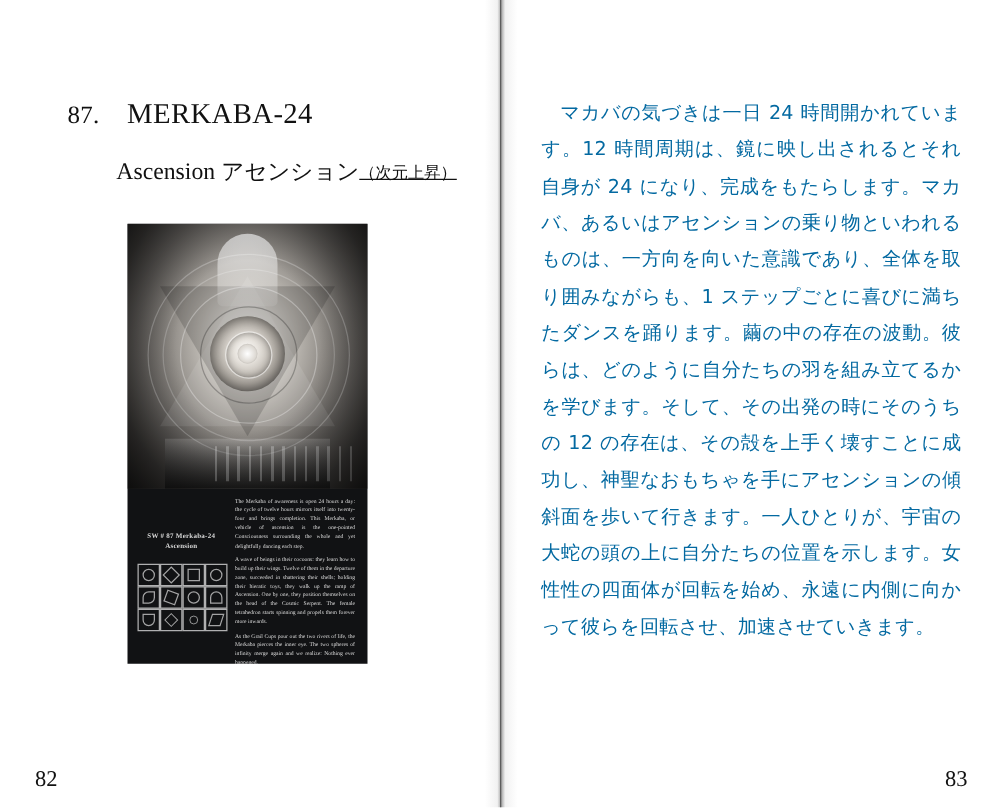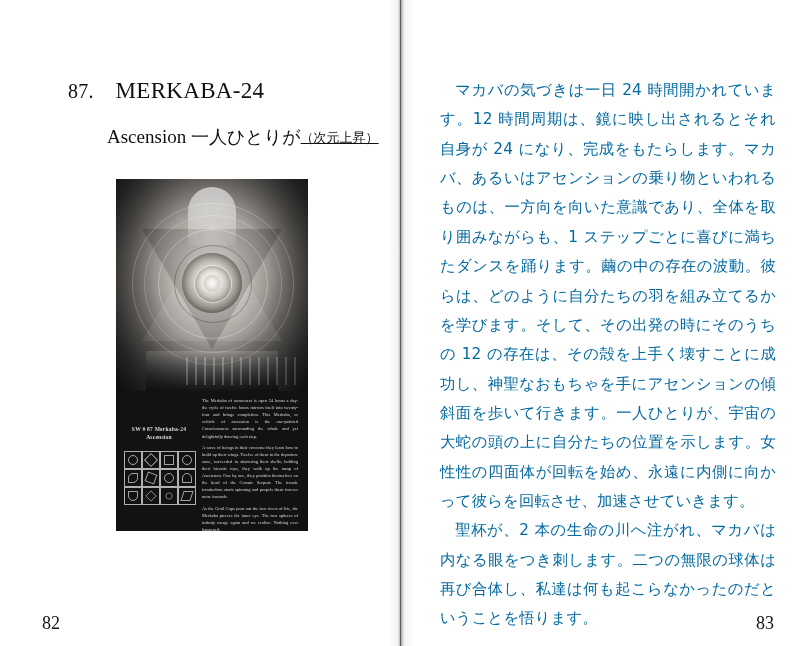--- a/index.html
+++ b/index.html
@@ -12,21 +12,20 @@
     background: #ffffff;
     font-family: "Liberation Serif", serif;
     color: #111111;
     overflow: hidden;
     position: relative;
   }
   .spread {
     position: absolute;
     inset: 0;
     display: flex;
-    padding-left: 14px;
   }
   .page {
     position: relative;
     box-sizing: border-box;
   }
   .page-left {
     width: 401px;
     height: 646px;
     padding: 0;
   }
@@ -292,21 +291,21 @@
 
   <div class="page page-left">
 
     <div class="chapter-head">
       <span class="chapter-num">87.</span>
       <span class="chapter-title">MERKABA-24</span>
     </div>
 
     <div class="subtitle">
       <span>Ascension</span>
-      <span class="jp">一人ひとりが</span><span class="paren">（次元上昇）</span>
+      <span class="jp">アセンション</span><span class="paren">（次元上昇）</span>
     </div>
 
     <div class="card">
       <div class="card-art">
         <div class="art-tri tri-up"></div>
         <div class="art-tri tri-down"></div>
         <div class="art-dome"></div>
         <div class="art-ring r1"></div>
         <div class="art-ring r2"></div>
         <div class="art-ring r3"></div>
@@ -346,20 +345,19 @@
         </div>
       </div>
     </div>
 
     <div class="folio folio-left">82</div>
   </div>
 
   <div class="page page-right">
     <div class="jp-body">
       <p>マカバの気づきは一日 24 時間開かれています。12 時間周期は、鏡に映し出されるとそれ自身が 24 になり、完成をもたらします。マカバ、あるいはアセンションの乗り物といわれるものは、一方向を向いた意識であり、全体を取り囲みながらも、1 ステップごとに喜びに満ちたダンスを踊ります。繭の中の存在の波動。彼らは、どのように自分たちの羽を組み立てるかを学びます。そして、その出発の時にそのうちの 12 の存在は、その殻を上手く壊すことに成功し、神聖なおもちゃを手にアセンションの傾斜面を歩いて行きます。一人ひとりが、宇宙の大蛇の頭の上に自分たちの位置を示します。女性性の四面体が回転を始め、永遠に内側に向かって彼らを回転させ、加速させていきます。</p>
-      <p>聖杯が、2 本の生命の川へ注がれ、マカバは内なる眼をつき刺します。二つの無限の球体は再び合体し、私達は何も起こらなかったのだということを悟ります。</p>
     </div>
     <div class="folio folio-right">83</div>
   </div>
 
   <div class="gutter"></div>
   <div class="gutter-line"></div>
 </div>
 
 </body></html>

